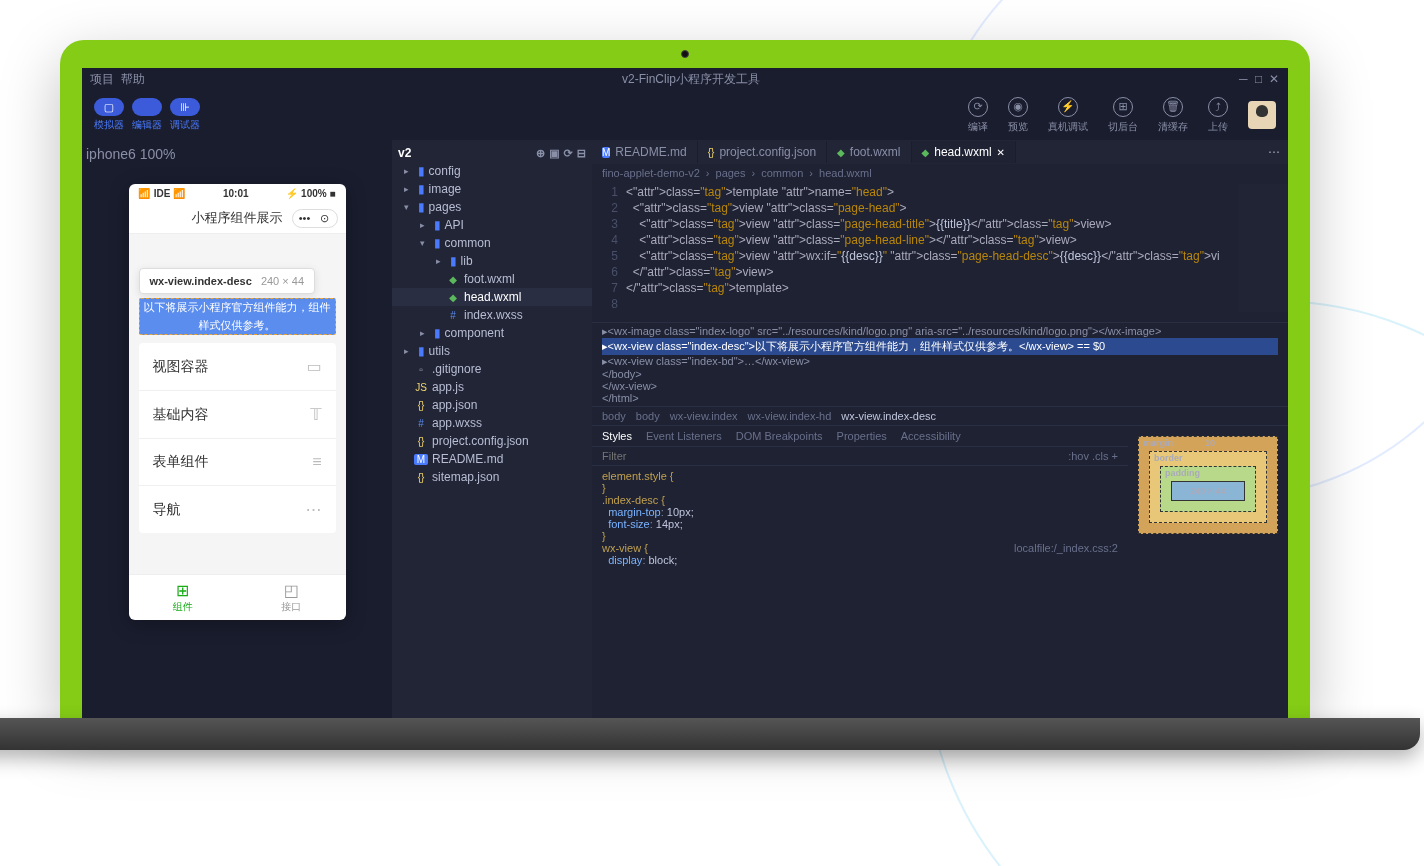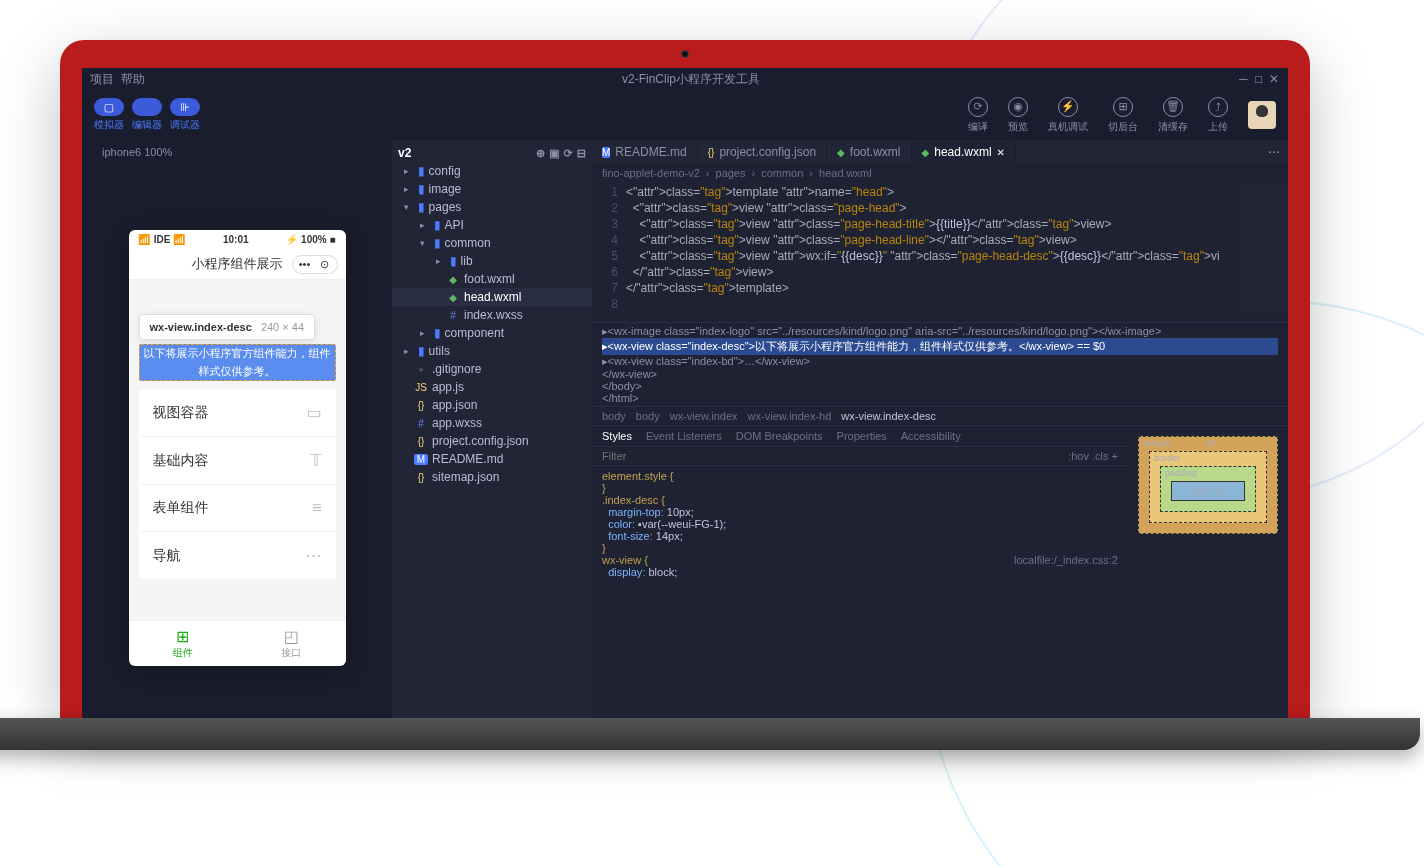--- a/index.html
+++ b/index.html
@@ -3,21 +3,21 @@
 <meta charset="utf-8">
 <style>
 * { margin: 0; padding: 0; box-sizing: border-box; font-family: -apple-system, "Segoe UI", sans-serif; }
 body { background: #fff; width: 1424px; height: 866px; position: relative; overflow: hidden; }
 
 
 .bg-curve1 { position: absolute; right: -100px; top: -100px; width: 600px; height: 600px; border: 2px solid #c7d9ff; border-radius: 50%; opacity: .5; }
 .bg-curve2 { position: absolute; right: -200px; top: 300px; width: 700px; height: 700px; border: 2px solid #b4e6f7; border-radius: 50%; opacity: .5; }
 
 .laptop { position: absolute; left: 60px; top: 40px; width: 1250px; }
-.bezel { background: #b91c1c; border-radius: 24px 24px 0 0; padding: 28px 22px 0 22px; box-shadow: 0 20px 60px rgba(0,0,0,.25); }
+.bezel { background: #84cc16; border-radius: 24px 24px 0 0; padding: 28px 22px 0 22px; box-shadow: 0 20px 60px rgba(0,0,0,.25); }
 .camera { width: 8px; height: 8px; background: #111; border-radius: 50%; margin: -18px auto 10px; border: 1px solid #444; }
 .screen { background: #1a1d2e; height: 650px; display: flex; flex-direction: column; font-size: 12px; color: #aab; }
 .laptop-base { height: 32px; background: linear-gradient(#555,#333); margin: 0 -110px; border-radius: 0 0 16px 16px; box-shadow: 0 8px 20px rgba(0,0,0,.3); }
 
 
 .titlebar { height: 22px; display: flex; align-items: center; background: #1a1d2e; padding: 0 8px; font-size: 12px; color: #8a8fa8; }
 .titlebar .center { flex: 1; text-align: center; }
 .win-btns span { display: inline-block; width: 12px; text-align: center; cursor: pointer; }
 
 
@@ -29,22 +29,22 @@
 .tb-ico { display: flex; flex-direction: column; align-items: center; gap: 3px; font-size: 10px; color: #8a8fa8; cursor: pointer; }
 .tb-ico .circ { width: 20px; height: 20px; border: 1px solid #8a8fa8; border-radius: 50%; display: flex; align-items: center; justify-content: center; font-size: 11px; }
 .avatar { width: 28px; height: 28px; background: #e8d5b5; border-radius: 4px; position: relative; }
 .avatar::after { content: ""; position: absolute; top: 4px; left: 8px; width: 12px; height: 12px; background: #333; border-radius: 50% 50% 40% 40%; }
 
 
 .main { flex: 1; display: flex; min-height: 0; }
 
 
 .sim-pane { width: 310px; background: #1a1d2e; padding: 4px 0; }
-.sim-info { font-size: 11px; color: #8a8fa8; padding: 2px 20px; }
-.phone { width: 217px; margin: 70px auto 0; background: #fff; border-radius: 6px; color: #333; font-size: 12px; box-shadow: 0 4px 20px rgba(0,0,0,.3); }
+.sim-info { font-size: 14px; color: #8a8fa8; padding: 2px 4px; }
+.phone { width: 217px; margin: 20px auto 0; background: #fff; border-radius: 6px; color: #333; font-size: 12px; box-shadow: 0 4px 20px rgba(0,0,0,.3); }
 .ph-status { display: flex; justify-content: space-between; padding: 4px 10px; font-size: 10px; font-weight: 600; }
 .ph-header { display: flex; align-items: center; justify-content: center; padding: 6px; position: relative; border-bottom: 1px solid #eee; font-size: 13px; }
 .ph-capsule { position: absolute; right: 8px; display: flex; align-items: center; gap: 0; border: 1px solid #ddd; border-radius: 14px; padding: 2px; }
 .ph-capsule span { width: 20px; text-align: center; font-size: 11px; }
 .ph-body { padding: 10px; background: #f5f5f5; min-height: 340px; }
 .tooltip { background: #fff; border: 1px solid #ddd; border-radius: 4px; padding: 6px 10px; font-size: 11px; margin: 24px 0 4px; box-shadow: 0 2px 8px rgba(0,0,0,.1); display: inline-block; }
 .tooltip .dim { color: #999; margin-left: 6px; }
 .sel-box { background: #5b8def; color: #fff; font-size: 11px; border-radius: 2px; border: 1px dashed #f5a623; text-align: center; line-height: 1.6; }
 .menu-card { background: #fff; border-radius: 4px; margin-top: 8px; }
 .menu-item { display: flex; justify-content: space-between; align-items: center; padding: 14px 14px; border-bottom: 1px solid #f0f0f0; font-size: 14px; }
@@ -97,21 +97,21 @@
 .dt-lower { flex: 1; display: flex; }
 .dt-styles { flex: 1; }
 .dt-subtabs { display: flex; gap: 14px; padding: 4px 10px; color: #6a708c; border-bottom: 1px solid #2a2e42; }
 .dt-subtabs .act { color: #fff; text-align: right; }
 .dt-filter { display: flex; padding: 3px 10px; border-bottom: 1px solid #2a2e42; color: #6a708c; }
 .dt-filter input { flex: 1; background: none; border: none; color: #8a8fa8; font-size: 11px; outline: none; }
 .dt-rules { padding: 4px 10px; font-family: Consolas, monospace; color: #8a8fa8; }
 .dt-rules .sel { color: #c0a050; } .dt-rules .prop { color: #7bb3ff; } .dt-rules .val { color: #c0c5dc; }
 .dt-rules .src { float: right; color: #6a708c; }
 .box-model { width: 160px; padding: 10px; }
-.bm-margin { background: #d4a35a; padding: 14px 10px 10px; font-size: 9px; position: relative; border: 1px dashed #333; }
+.bm-margin { background: #d4a35a; padding: 14px 10px 10px; font-size: 9px; position: relative; border: 1px dashed #333; font-weight: bold; }
 .bm-margin::before { content: attr(data-lbl); position: absolute; top: 1px; left: 4px; }
 .bm-border { background: #e8c878; padding: 14px 10px 10px; border: 1px dashed #333; position: relative; }
 .bm-border::before { content: attr(data-lbl); position: absolute; top: 1px; left: 4px; }
 .bm-padding { background: #b8d98a; padding: 14px 10px 10px; border: 1px dashed #333; position: relative; }
 .bm-padding::before { content: attr(data-lbl); position: absolute; top: 1px; left: 4px; }
 .bm-content { background: #8ab5d4; padding: 4px; text-align: center; border: 1px solid #333; }
 .bm-val { position: absolute; font-size: 9px; }
 </style>
 </head>
 <body>
@@ -374,22 +374,22 @@
                 <div></div>
               </div>
             <div class="minimap"></div>
           </div>
 
           <div class="devtools">
             <div class="dt-dom" id="dt-dom">
                 <div class="">▸&lt;wx-image class="index-logo" src="../resources/kind/logo.png" aria-src="../resources/kind/logo.png"&gt;&lt;/wx-image&gt;</div>
                 <div class="hl">▸&lt;wx-view class="index-desc"&gt;以下将展示小程序官方组件能力，组件样式仅供参考。&lt;/wx-view&gt; == $0</div>
                 <div class="">▸&lt;wx-view class="index-bd"&gt;…&lt;/wx-view&gt;</div>
+                <div class="">&lt;/body&gt;</div>
                 <div class="">&lt;/wx-view&gt;</div>
-                <div class="">&lt;/body&gt;</div>
                 <div class="">&lt;/html&gt;</div>
               </div>
             <div class="dt-path" id="dt-path">
                 <span class="">body</span>
                 <span class="">body</span>
                 <span class="">wx-view.index</span>
                 <span class="">wx-view.index-hd</span>
                 <span class="cur">wx-view.index-desc</span>
               </div>
             <div class="dt-lower">
@@ -405,21 +405,20 @@
                   <input placeholder="Filter" style="">
                   <span>:hov  .cls  +</span>
                 </div>
                 <div class="dt-rules" id="dt-rules">
                     <div><span class="sel">element.style {</span></div>
                     <div><span class="sel">}</span></div>
                     <div><span class="sel">.index-desc {</span><span class="src">
                         <style></span></div></style>
                       </span></div>
                     <div>&nbsp;&nbsp;<span class="prop">margin-top</span>: <span class="val">10px;</span></div>
-                    <div>&nbsp;&nbsp;<span class="prop">color</span>: <span class="val">▪var(--weui-FG-1);</span></div>
                     <div>&nbsp;&nbsp;<span class="prop">font-size</span>: <span class="val">14px;</span></div>
                     <div><span class="sel">}</span></div>
                     <div><span class="sel">wx-view {</span><span class="src">localfile:/_index.css:2</span></div>
                     <div>&nbsp;&nbsp;<span class="prop">display</span>: <span class="val">block;</span></div>
                   </div>
               </div>
               <div class="box-model">
                 <div class="bm-margin" data-lbl="margin">
                   <span class="bm-val" style="top:1px;right:45%">10</span>
                   <div class="bm-border" data-lbl="border">

